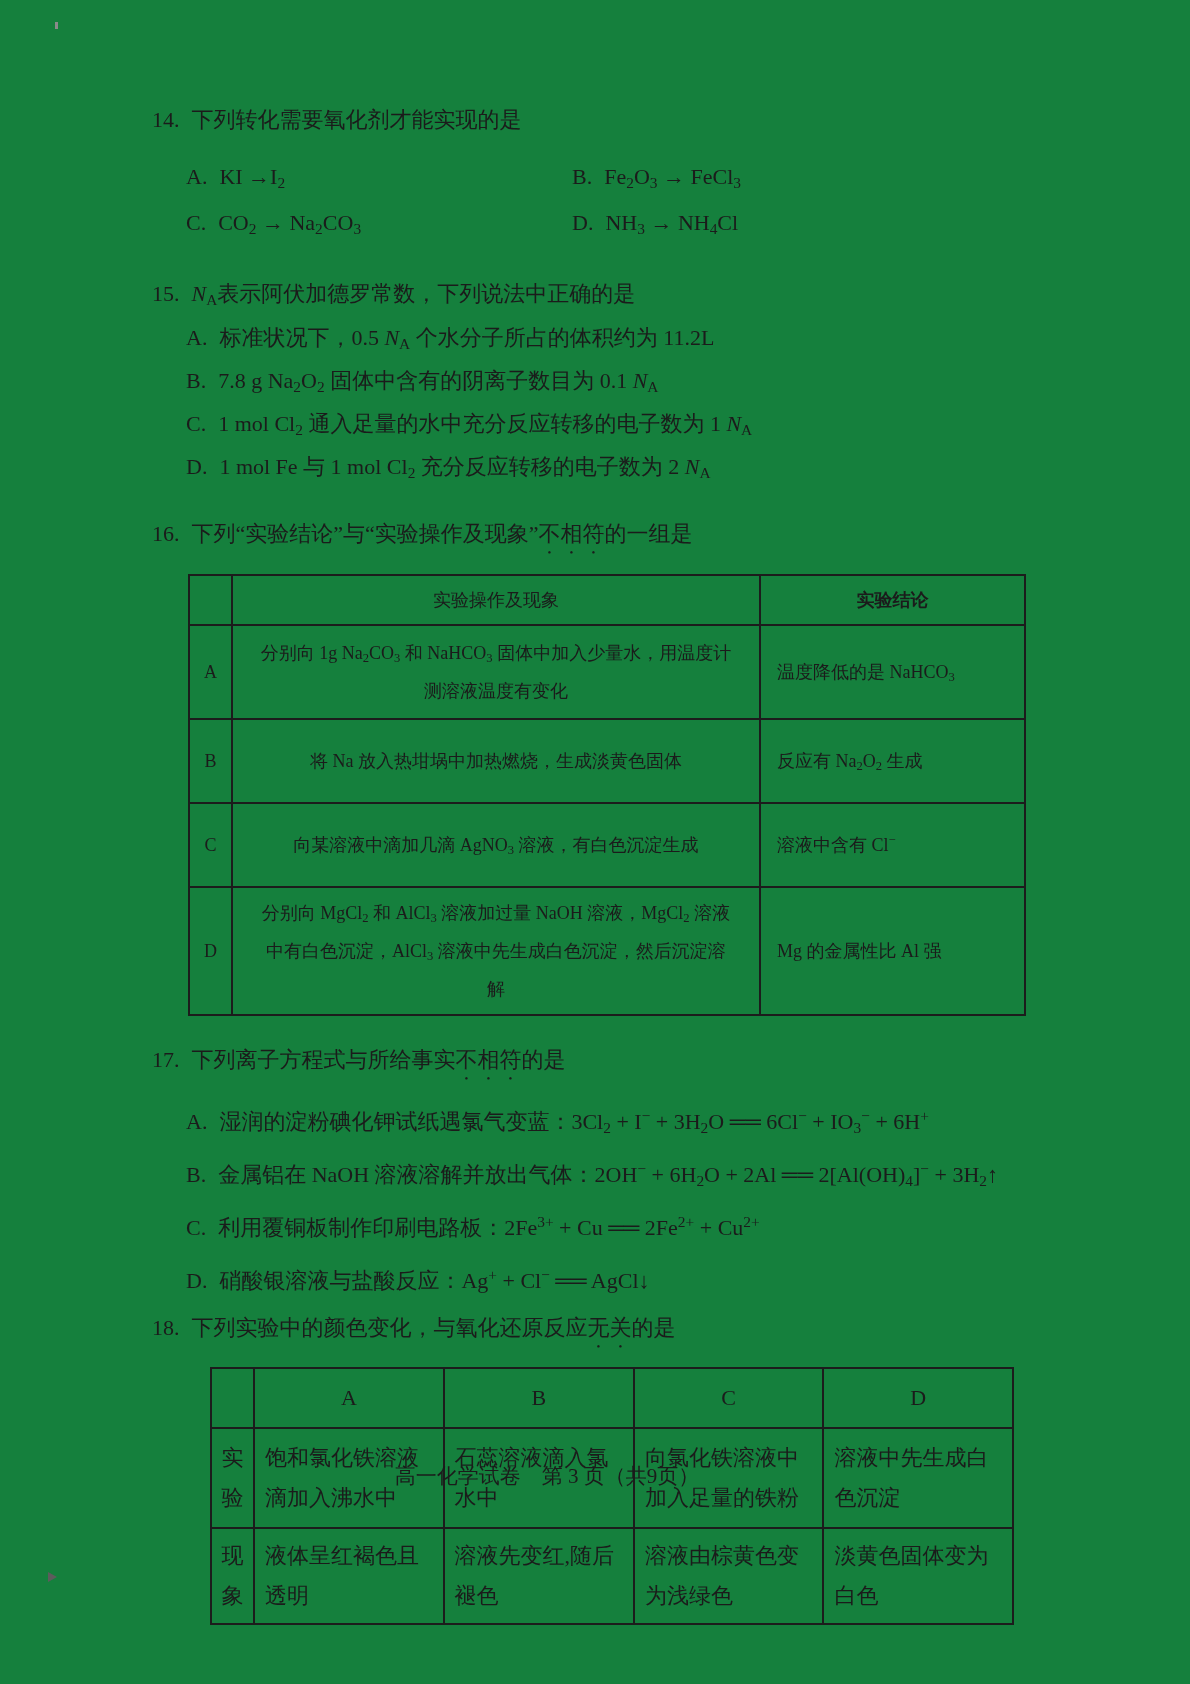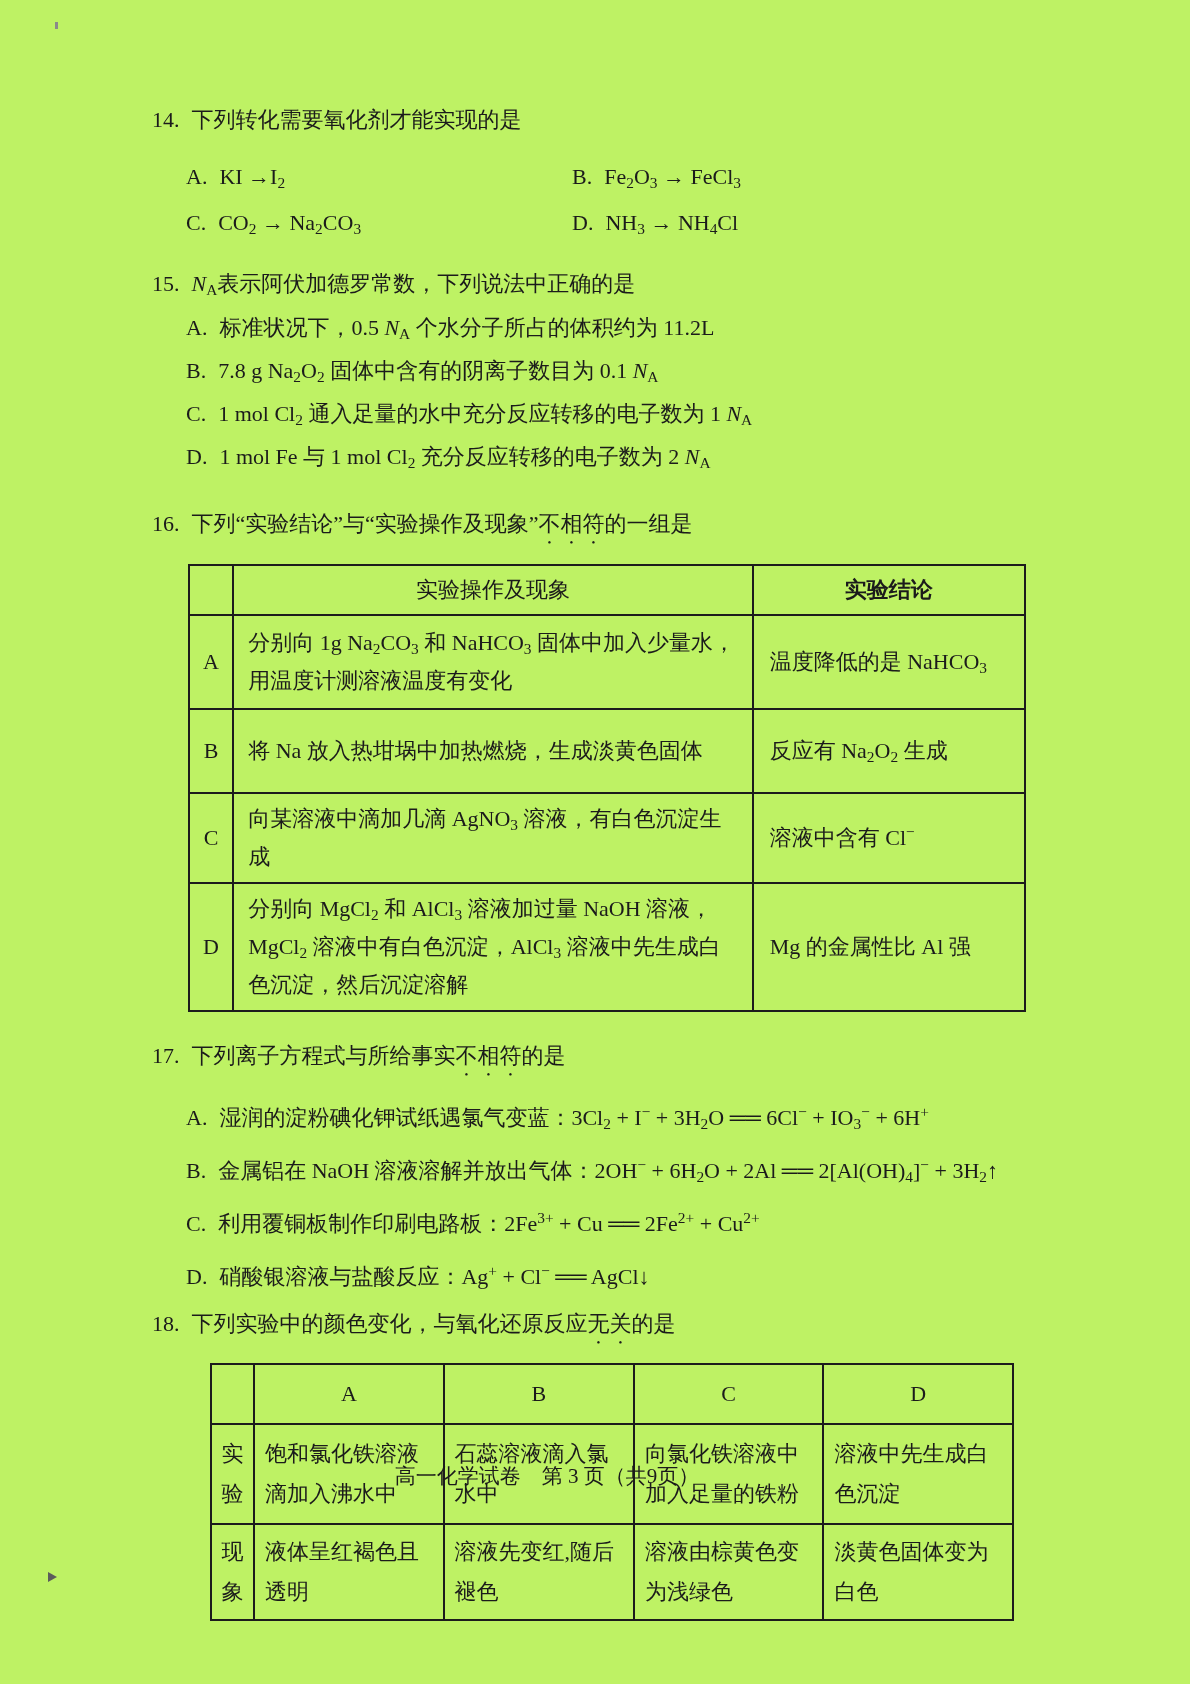--- a/index.html
+++ b/index.html
@@ -5,21 +5,21 @@
   html,body{margin:0;padding:0;}
   body{
     width:1190px;height:1684px;
     background:#f6f6f4;
     font-family:"Liberation Serif","DejaVu Serif",serif;
     color:#1b1b1b;
   }
   .page{
     position:relative;
     width:1190px;height:1684px;
-    background:#bef264;
+    background:#15803d;
     overflow:hidden;
   }
   .content{
     position:absolute;
     left:152px;top:104px;
     width:1000px;
   }
   .q-title{
     font-size:22px;
     line-height:32px;
@@ -49,24 +49,24 @@
     text-emphasis:filled dot #1b1b1b;
     text-emphasis-position:under right;
     margin-top:23px;
   }
   
   table{border-collapse:collapse;}
   td,th{border:2px solid #1c1c1c;font-weight:normal;}
   .t16{
     margin:16px 0 0 36px;
     width:838px;
-    font-size:22px;
+    font-size:18px;
   }
   .t16 .c-letter{width:43px;text-align:center;}
-  .t16 .c-op{width:538px;text-align:left;padding:6px 14px;line-height:38px;}
+  .t16 .c-op{width:538px;text-align:center;padding:6px 26px;line-height:38px;}
   .t16 .c-concl{width:257px;text-align:left;padding:6px 16px;line-height:34px;}
   .t16 .h-row td{height:48px;text-align:center;padding:0;}
   .t16 .r-a td{height:80px;}
   .t16 .r-b td{height:70px;}
   .t16 .r-c td{height:70px;}
   .t16 .r-d td{height:112px;}
   
   .t18{
     margin:15px 0 0 58px;
     width:804px;
@@ -90,21 +90,21 @@
     width:3px;height:7px;background:#8a8a8a;
   }
   .mark-bottom{
     position:absolute;left:48px;top:1572px;
     width:0;height:0;
     border-left:9px solid #5c5c5c;
     border-top:5px solid transparent;
     border-bottom:5px solid transparent;
   }
   .blk{margin-top:0;}
-  .gap-q15{margin-top:30px;}
+  .gap-q15{margin-top:40px;}
   .gap-q16{margin-top:36px;}
   .gap-q17{margin-top:28px;}
   .gap-q18{margin-top:16px;}
 </style>
 </head>
 <body>
 
 <div class="page">
   <div class="mark-top"></div>
 

